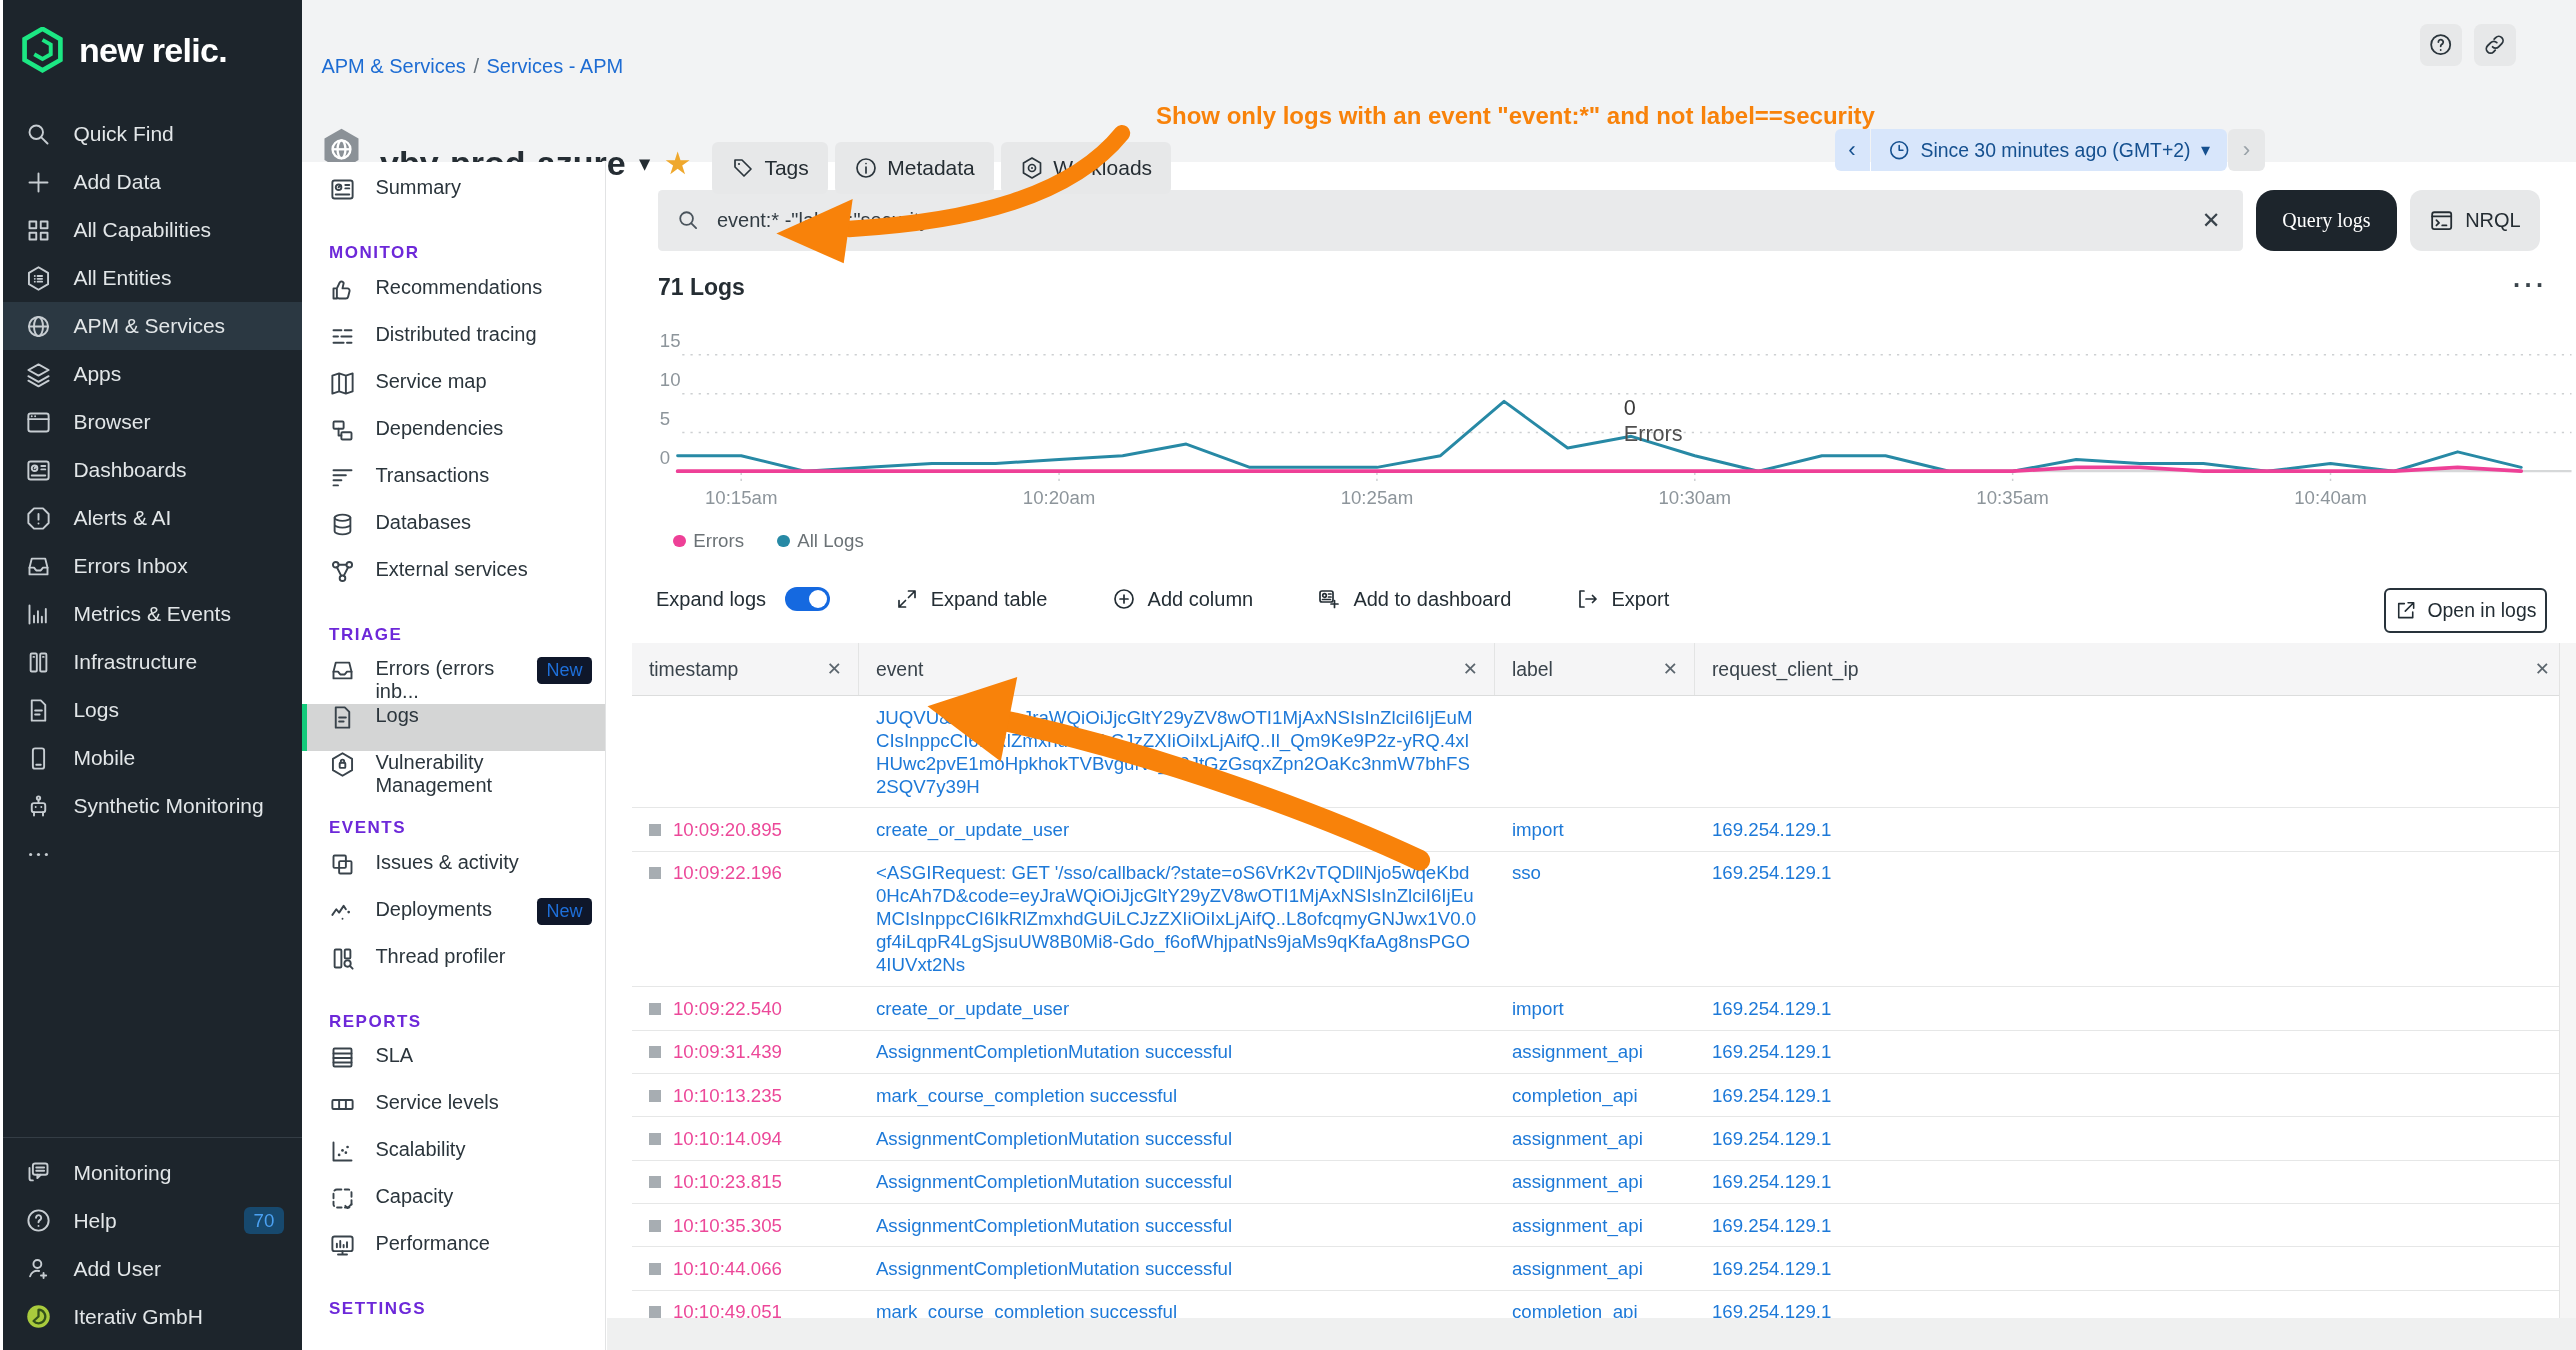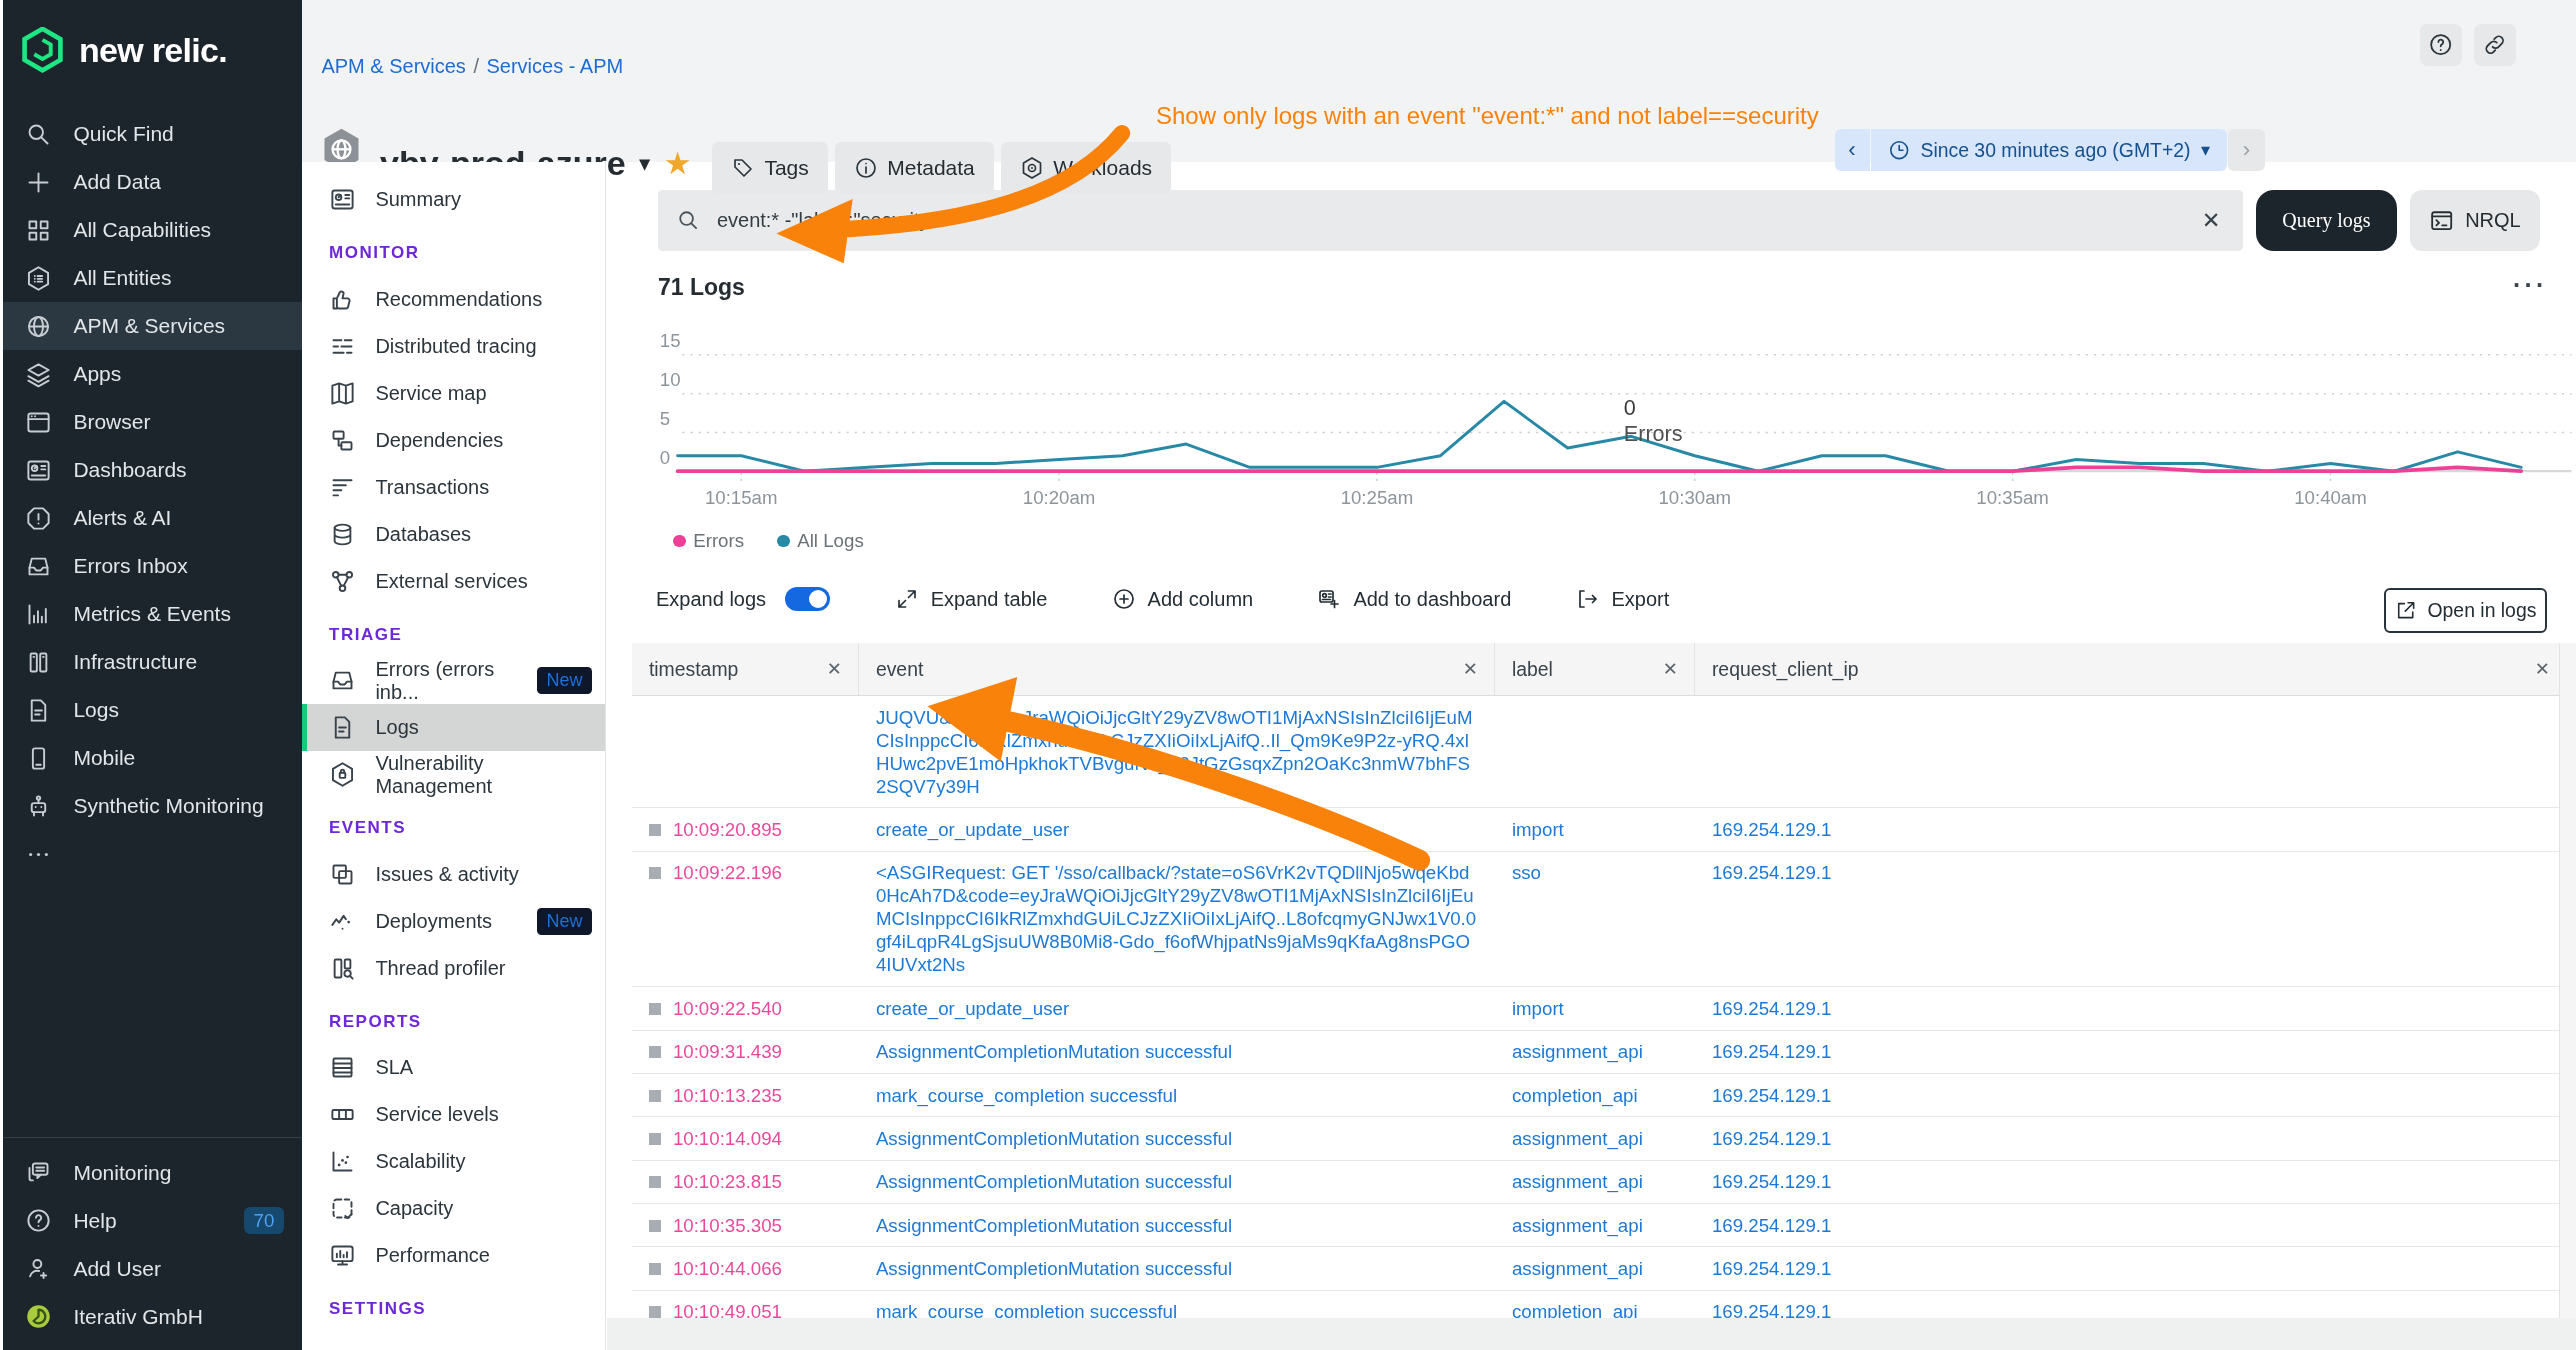--- a/index.html
+++ b/index.html
@@ -38,21 +38,21 @@
   .hicon{width:42px;height:42px;background:#e7e8e9;border-radius:7.5px;display:flex;align-items:center;justify-content:center;color:#2b353c;cursor:pointer;}
   .hicon .ic{width:25.4px;height:25.4px;}
   .timepicker{position:absolute;right:311px;top:129px;display:flex;align-items:center;height:42px;}
   .tp-prev{width:35px;height:42px;background:#d8e6fb;border-radius:6px 0 0 6px;display:flex;align-items:center;justify-content:center;color:#15508f;font-size:22.4px;margin-right:1.5px;cursor:pointer;}
   .tp-main{height:42px;background:#d8e6fb;border-radius:0 6px 6px 0;display:flex;align-items:center;gap:10.5px;padding:0 16.5px;color:#15508f;font-size:19.4px;cursor:pointer;}
   .tp-main .ic{width:22.4px;height:22.4px;}
   .tp-next{width:37px;height:42px;background:#e7e8e9;border-radius:6px;display:flex;align-items:center;justify-content:center;color:#9aa2a8;font-size:22.4px;margin-left:1.5px;cursor:pointer;}
 
   
   .subnav{position:absolute;left:299px;top:162px;width:307px;height:1189px;background:#ffffff;border-right:1.5px solid #e2e3e4;overflow:hidden;z-index:2;padding-top:14px;box-sizing:border-box;}
-  .sn-item{position:relative;display:flex;align-items:center;height:47px;padding:0 13.5px 0 30px;gap:19.4px;font-size:20px;color:#2b353c;cursor:pointer;}
+  .sn-item{position:relative;display:flex;align-items:flex-start;height:47px;padding:0 13.5px 0 30px;gap:19.4px;font-size:20px;color:#2b353c;cursor:pointer;}
   .sn-item .ic{width:27px;height:27px;color:#39434b;}
   .sn-title{height:45px;display:flex;align-items:center;padding-left:30px;font-size:17px;font-weight:bold;letter-spacing:1.5px;color:#6d28d9;margin-top:7.5px;}
   .sn-item.selected{background:#d4d5d5;}
   .sn-item.selected::before{content:"";position:absolute;left:0;top:0;bottom:0;width:7.5px;background:#13cb7b;}
   .new-badge{margin-left:auto;background:#0f172a;color:#1e6fd9;font-size:18px;border-radius:4.5px;padding:3px 9px;}
 
   
   .content{position:absolute;left:607px;top:162px;width:1969px;height:1189px;background:#ffffff;overflow:hidden;}
   .querybar{position:absolute;left:51px;top:28px;width:1585px;height:61px;background:#e9eaeb;border-radius:4.5px;display:flex;align-items:center;box-sizing:border-box;padding:0 18px;}
   .querybar .ic{width:25.4px;height:25.4px;color:#4a545c;}
@@ -85,21 +85,21 @@
   .trow{display:grid;grid-template-columns:227px 636px 200px 1fr;border-bottom:1.5px solid #e6e7e7;background:#fff;}
   .trow>div{padding:9.7px 16.5px;font-size:18.7px;line-height:23px;}
   .c-ts{display:flex;align-items:flex-start;gap:12px;color:#ec4899;white-space:nowrap;}
   .sq{width:12px;height:12px;background:#a7adb2;margin-top:6px;flex:none;cursor:pointer;}
   .lnk{color:#1d79d8;cursor:pointer;word-break:break-all;}
   .gutter{position:absolute;left:1952px;top:481px;width:16.5px;height:681px;background:#f5f5f5;border-left:1.5px solid #e3e3e3;}
   .bottom-strip{position:absolute;left:0;right:0;top:1156px;height:33px;background:#eff0f0;}
 
   
   .overlay{position:absolute;left:0;top:0;width:2576px;height:1351px;z-index:9;pointer-events:none;}
-  .annotation{position:absolute;left:1156px;top:102px;font-size:24px;font-weight:normal;color:#f8820a;white-space:nowrap;z-index:9;pointer-events:none;}
+  .annotation{position:absolute;left:1156px;top:102px;font-size:24px;font-weight:bold;color:#f8820a;white-space:nowrap;z-index:9;pointer-events:none;}
 
   
   .ylab,.xlab{font-size:25px;fill:#8d959b;}
   .ann-val{font-size:29px;fill:#3a3a3a;}
   .ann-lab{font-size:29px;fill:#4f4f4f;}
 </style>
 </head>
 <body>
 
 <div class="sidebar">

